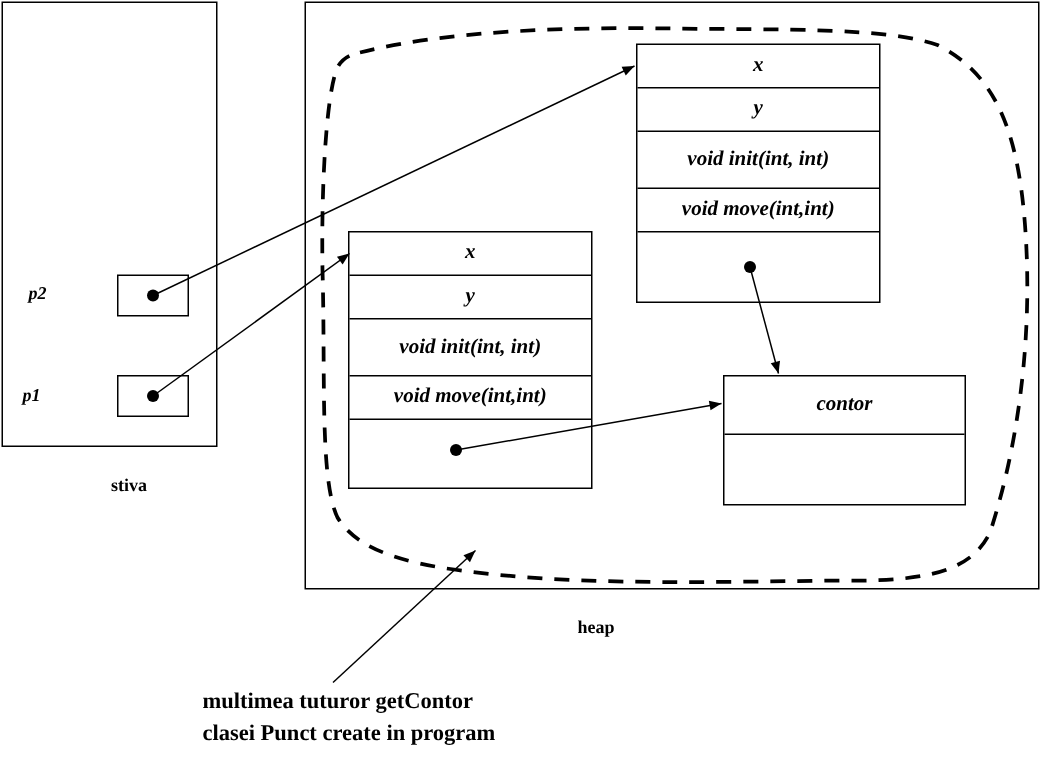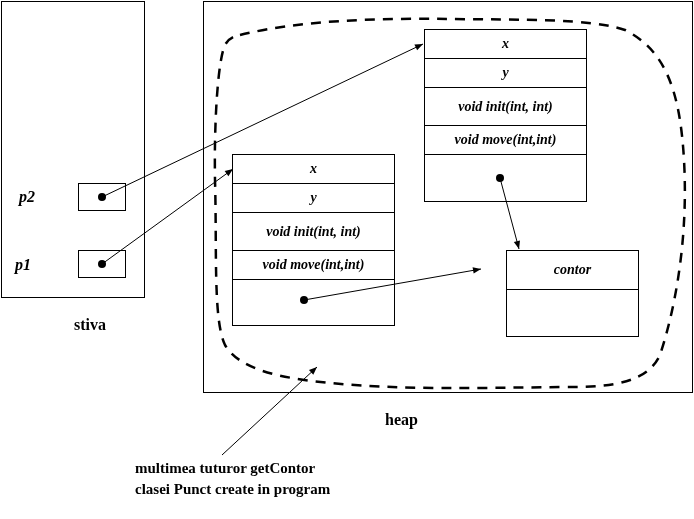--- a/index.html
+++ b/index.html
@@ -3,21 +3,21 @@
 <meta charset="utf-8">
 <style>
   html, body { margin: 0; padding: 0; background: #ffffff; }
   body { width: 694px; height: 519px; position: relative; overflow: hidden;
          font-family: "Liberation Serif", "DejaVu Serif", serif; color: #000; }
   .box { position: absolute; border: 1px solid #000; box-sizing: border-box; background: transparent; }
   .cell { position: absolute; left: 0; right: 0; border-bottom: 1px solid #000; box-sizing: border-box;
           display: flex; align-items: center; justify-content: center;
           font-style: italic; font-weight: bold; font-size: 14px; white-space: nowrap; }
   .cell.last { border-bottom: none; }
-  .label { position: absolute; font-weight: bold; font-size: 16px; white-space: nowrap; }
+  .label { position: absolute; font-weight: bold; font-size: 12px; white-space: nowrap; }
   .label.ital { font-style: italic; }
   .caption { position: absolute; font-weight: bold; font-size: 15px; line-height: 21px; white-space: nowrap; }
   svg.overlay { position: absolute; left: 0; top: 0; pointer-events: none; }
 </style>
 </head>
 <body>
 
 <div class="box" style="left:1px;top:1px;width:144px;height:297px;"></div>
 <div class="label ital" style="left:19px;top:188px;">p2</div>
 <div class="label ital" style="left:15px;top:256px;">p1</div>
@@ -37,21 +37,21 @@
 </div>
 
 <div class="box" style="left:232px;top:154px;width:163px;height:172px;">
   <div class="cell" style="top:0;height:29px;">x</div>
   <div class="cell" style="top:29px;height:29px;">y</div>
   <div class="cell" style="top:58px;height:38px;">void init(int, int)</div>
   <div class="cell" style="top:96px;height:29px;">void move(int,int)</div>
   <div class="cell last" style="top:125px;height:46px;"></div>
 </div>
 
-<div class="box" style="left:506px;top:250px;width:133px;height:87px;text-decoration:underline;">
+<div class="box" style="left:482px;top:250px;width:162px;height:87px;text-decoration:underline;">
   <div class="cell" style="top:0;height:39px;">contor</div>
 </div>
 
 <div class="caption" style="left:135px;top:458px;">
   <div>multimea tuturor getContor</div>
   <div>clasei Punct create in program</div>
 </div>
 
 <svg class="overlay" width="694" height="519" viewBox="0 0 694 519">
   <defs>

